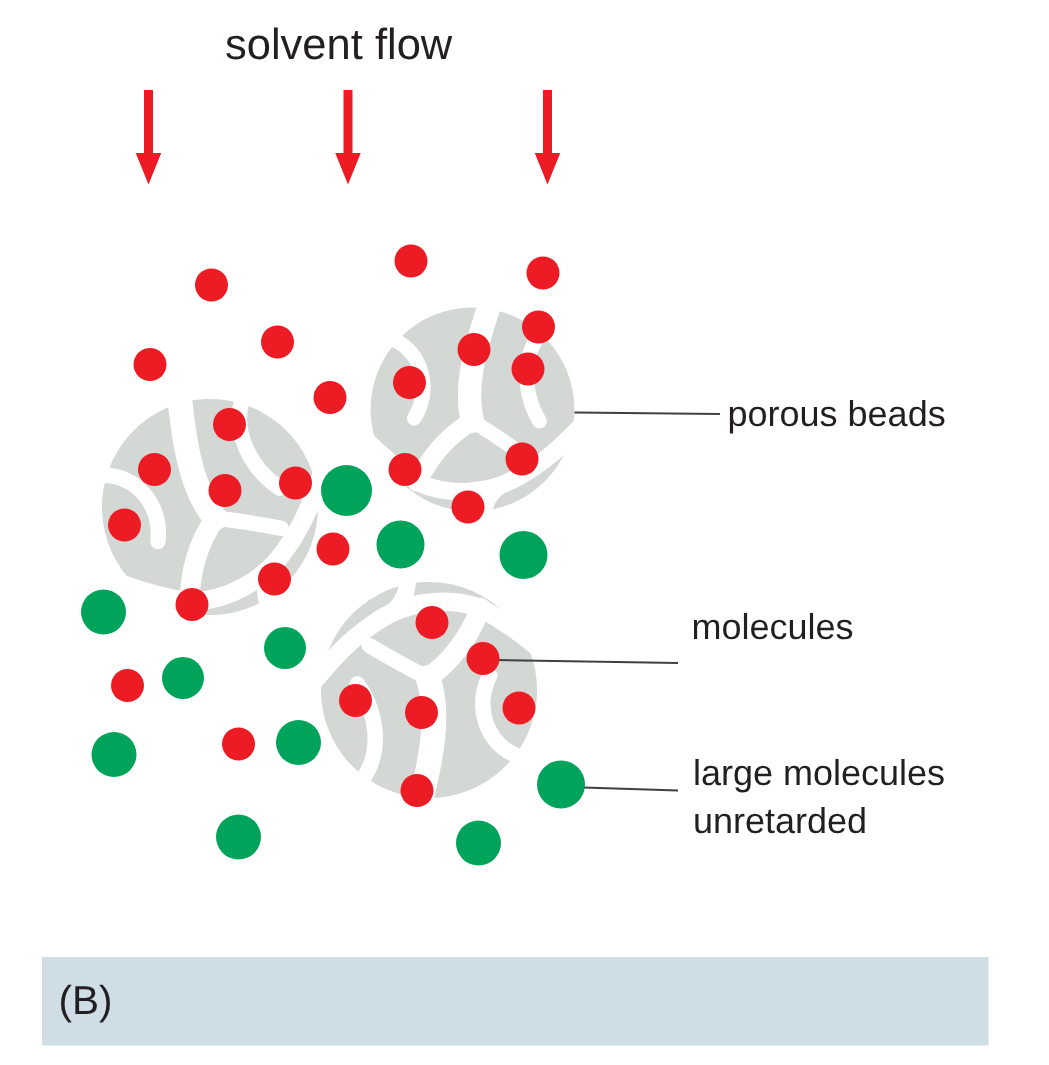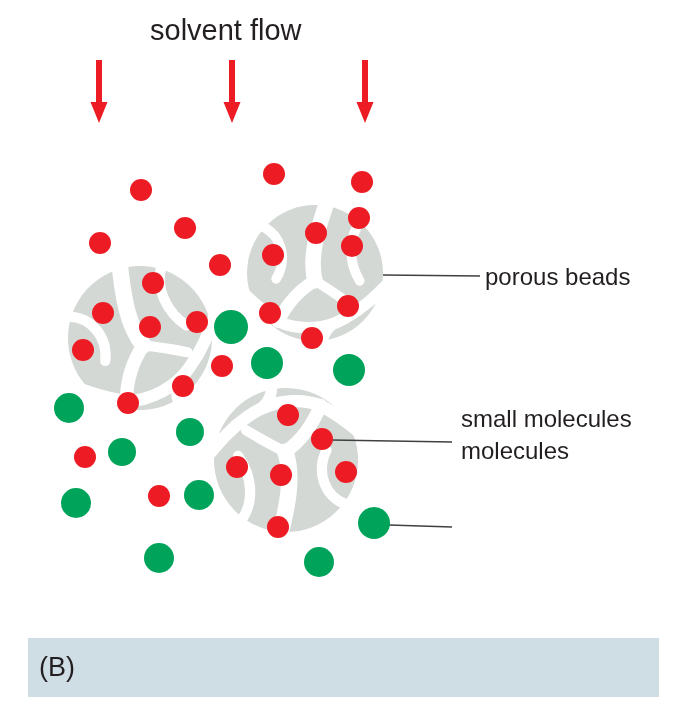--- a/index.html
+++ b/index.html
@@ -106,22 +106,25 @@
         <polygon points="229,60 235,60 235,102 240.5,102 232,123 223.5,102 229,102" class="arrow"></polygon>
         <polygon points="362,60 368,60 368,102 373.5,102 365,123 356.5,102 362,102" class="arrow"></polygon>
       </g>
   </svg>
 
   <div class="lbl" id="solvent-flow-label">solvent flow</div>
 
   <div class="lbl" id="porous-beads-label">porous beads</div>
 
   <div class="lbl" id="small-molecules-label">
-    <div>small molecules</div>
     <div>molecules</div>
   </div>
 
+  <div class="lbl" id="large-molecules-label">
+    <div>large molecules</div>
+    <div>unretarded</div>
+  </div>
 
   <div id="caption-bar">
     <span class="idx">(B)</span>
   </div>
 
 </div>
 
 </body></html>

